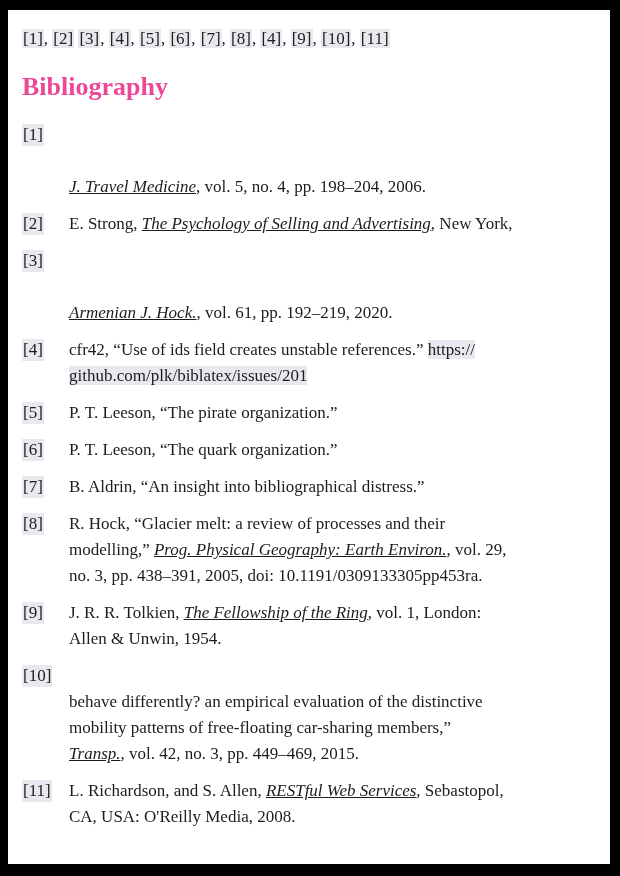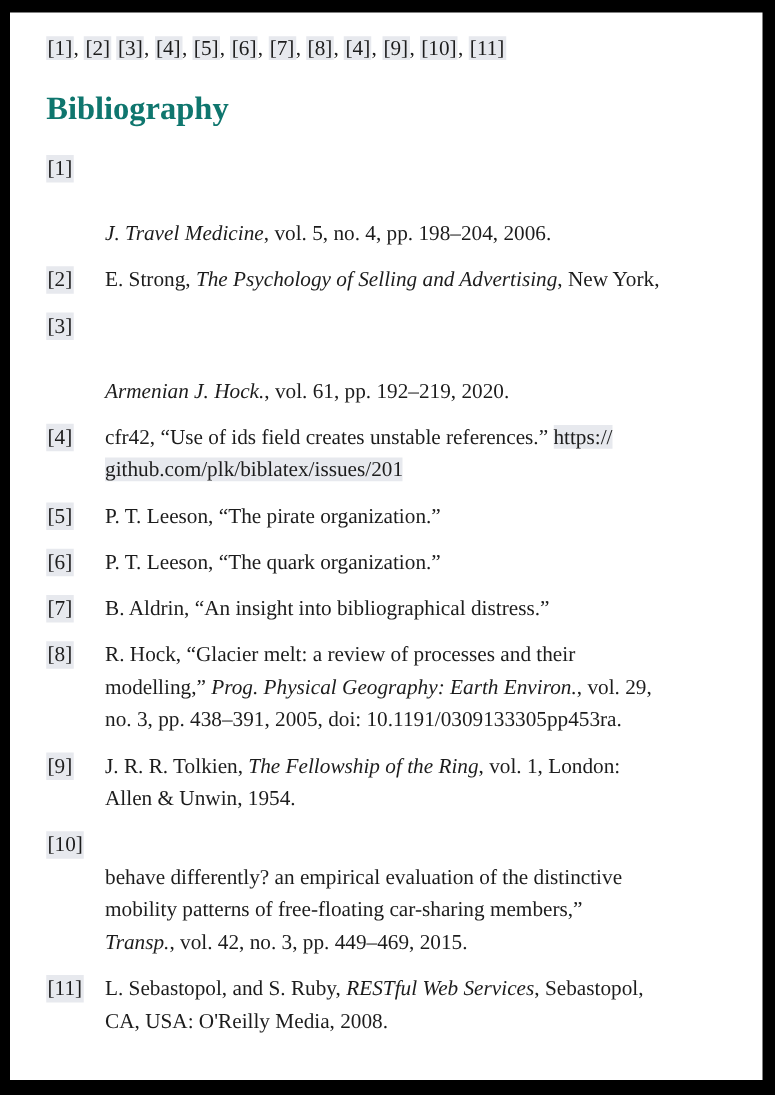--- a/index.html
+++ b/index.html
@@ -8,58 +8,58 @@
     background: #000000;
     font-family: "Liberation Serif", "DejaVu Serif", serif;
     overflow: hidden;
   }
   .page {
     position: absolute;
     top: 10px; left: 8px;
     width: 602px; height: 854px;
     background: #ffffff;
     color: #1c1c1c;
-    padding: 18px 15px 0 29px;
+    padding: 18px 15px 0 14px;
     overflow: hidden;
   }
   .citation-line {
     font-size: 17px;
     line-height: 22px;
     white-space: nowrap;
   }
   .cite-box {
     background: var(--hl, #e7e9ee);
     padding: 0 1px;
   }
   .heading {
     margin-top: 20px;
     font-size: 26px;
     line-height: 34px;
     font-weight: 700;
-    color: #0f766e;
+    color: #ec4899;
   }
   .ref-list { margin-top: 18px; }
   .bib-entry {
     display: grid;
     grid-template-columns: 47px 1fr;
     margin-bottom: 11px;
     font-size: 17px;
     line-height: 26px;
   }
   .ref-label {
     justify-self: start;
     align-self: start;
     background: var(--hl, #e7e9ee);
     padding: 0 1px;
     height: 22px;
     line-height: 22px;
     margin-top: 2px;
   }
   .ref-text { }
-  .it { font-style: italic; }
+  .it { font-style: italic; text-decoration: underline; }
   .link-box { background: var(--hl, #e7e9ee); }
 </style>
 </head>
 <body>
 
 <div class="page">
   <p class="citation-line"><span class="cite-box">[1]</span>, <span class="cite-box">[2]</span> <span class="cite-box">[3]</span>, <span class="cite-box">[4]</span>, <span class="cite-box">[5]</span>, <span class="cite-box">[6]</span>, <span class="cite-box">[7]</span>, <span class="cite-box">[8]</span>, <span class="cite-box">[4]</span>, <span class="cite-box">[9]</span>, <span class="cite-box">[10]</span>, <span class="cite-box">[11]</span></p>
   <h1 class="heading">Bibliography</h1>
   <div class="ref-list">
       <div class="bib-entry">
@@ -97,16 +97,16 @@
       <div class="bib-entry">
         <span class="ref-label">[9]</span>
         <div class="ref-text"><span>J. R. R. Tolkien, </span><span class="it">The Fellowship of the Ring</span><span>, vol. 1, London:</span><br><span>Allen &amp; Unwin, 1954.</span></div>
       </div>
       <div class="bib-entry">
         <span class="ref-label">[10]</span>
         <div class="ref-text"><br><span>behave differently? an empirical evaluation of the distinctive</span><br><span>mobility patterns of free-floating car-sharing members,”</span><br><span class="it">Transp.</span><span>, vol. 42, no. 3, pp. 449–469, 2015.</span></div>
       </div>
       <div class="bib-entry">
         <span class="ref-label">[11]</span>
-        <div class="ref-text"><span>L. Sebastopol, and S. Ruby, </span><span class="it">RESTful Web Services</span><span>, Sebastopol,</span><br><span>CA, USA: O'Reilly Media, 2008.</span></div>
+        <div class="ref-text"><span>L. Richardson, and S. Allen, </span><span class="it">RESTful Web Services</span><span>, Sebastopol,</span><br><span>CA, USA: O'Reilly Media, 2008.</span></div>
       </div>
     </div>
 </div>
 
 </body></html>

